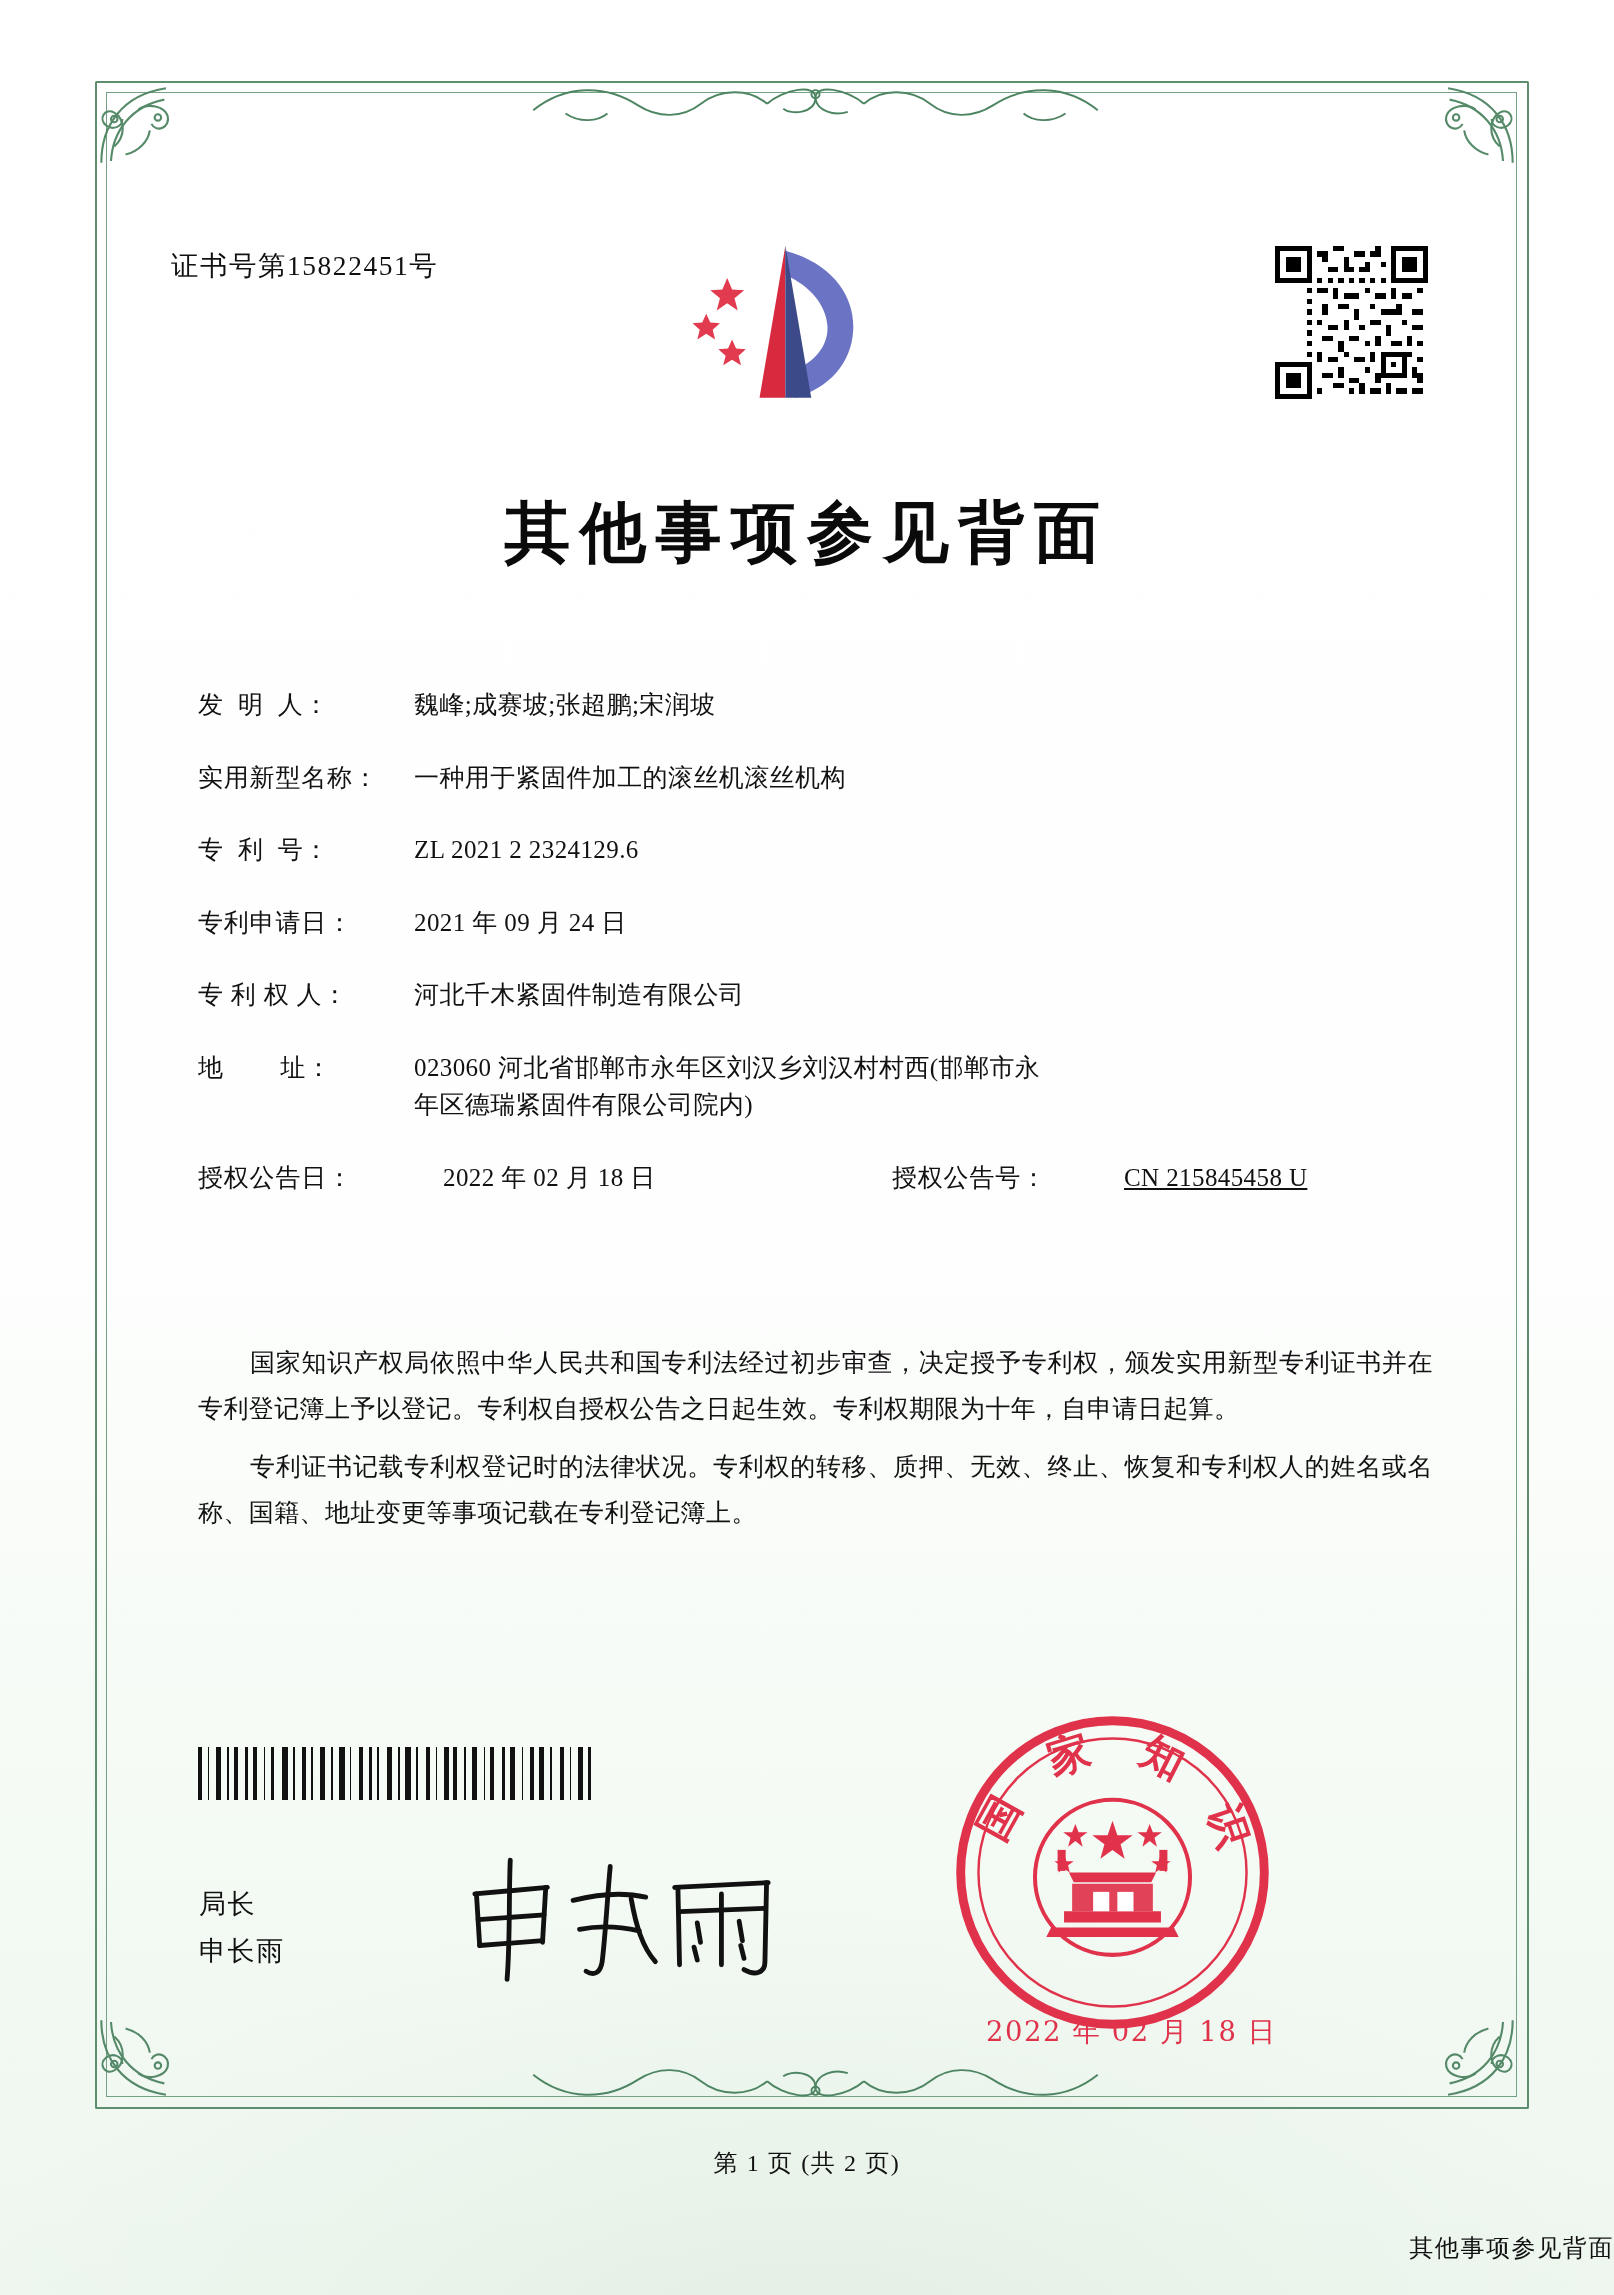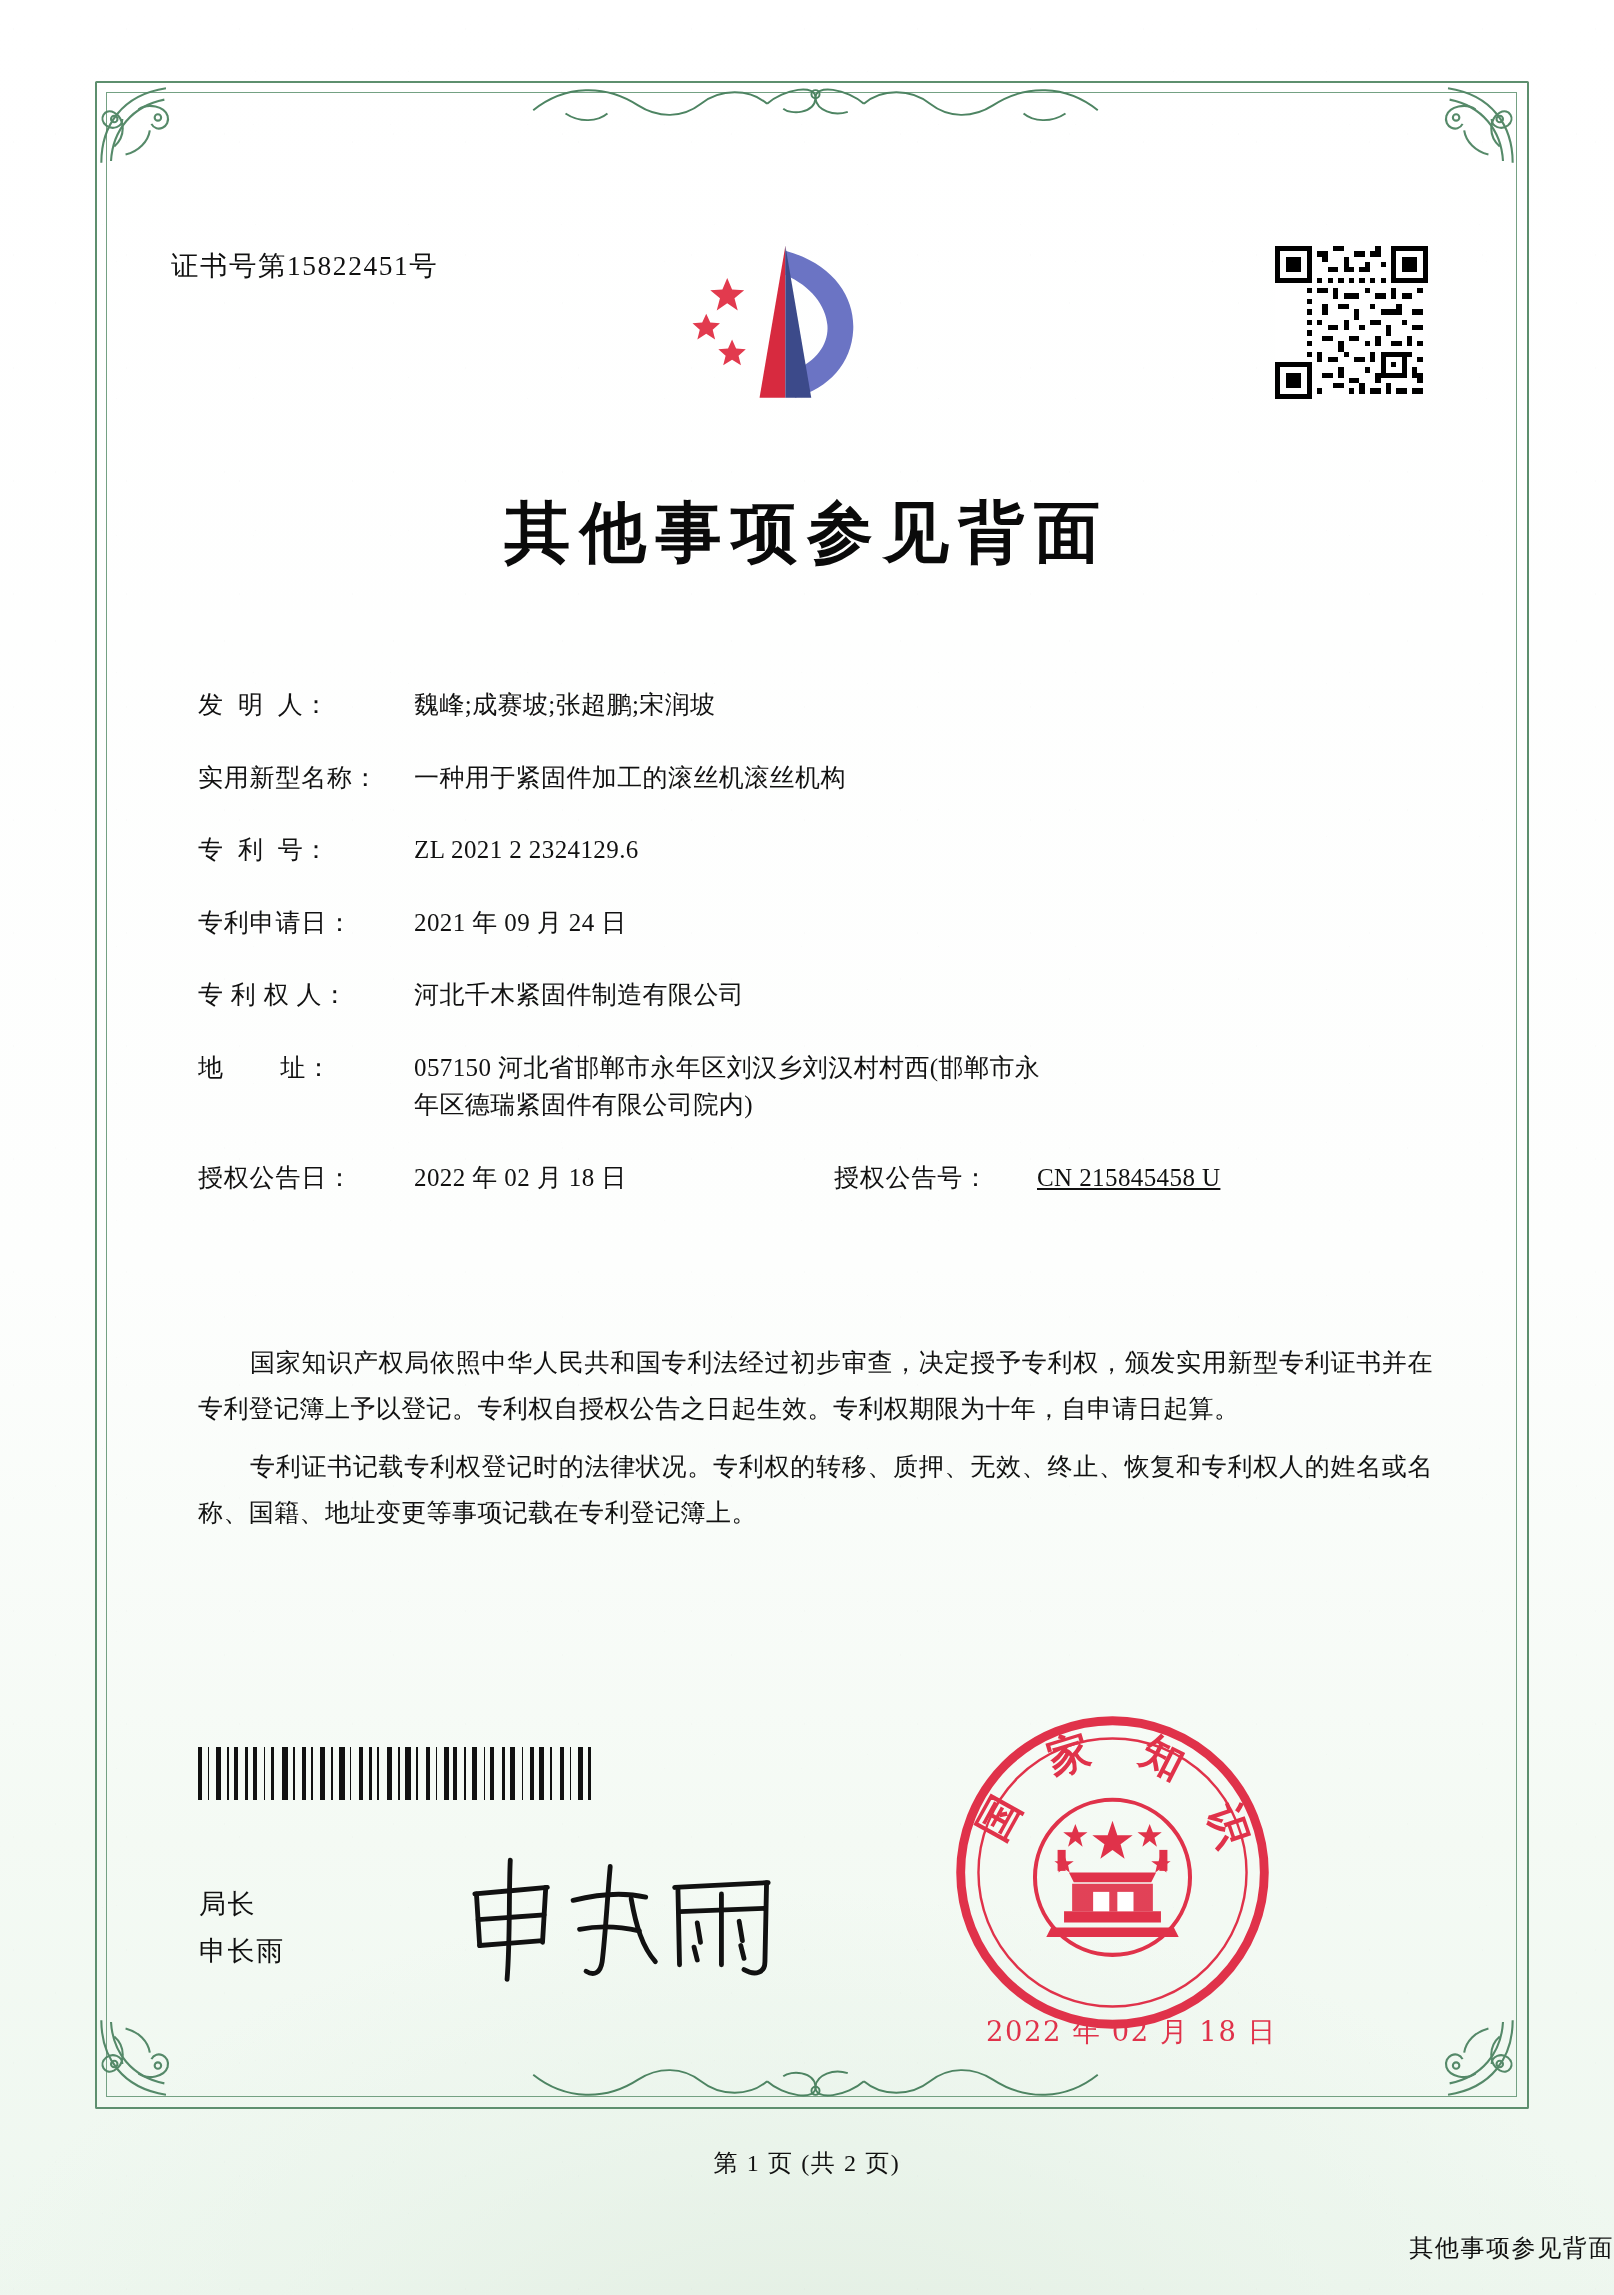--- a/index.html
+++ b/index.html
@@ -142,20 +142,21 @@
     letter-spacing: 0.4px;
   }
   .fvalue .line2 {
     display: block;
     padding-left: 0;
   }
   .frow-dual {
     display: flex;
     align-items: flex-start;
     margin-bottom: 25px;
+    gap: 29px;
   }
   .dual-left-label { width: 216px; white-space: pre; letter-spacing: 0.8px; }
   .dual-left-value { width: 420px; letter-spacing: 0.4px; }
   .dual-right-label { width: 203px; white-space: pre; letter-spacing: 0.8px; font-family: Liberation Serif, serif; }
   .dual-right-value { letter-spacing: 0.4px; text-decoration: underline; }
 
   
   .body-text {
     position: absolute;
     left: 198px; top: 1336px;
@@ -467,21 +468,21 @@
     </div>
 
     <div class="frow">
       <div class="flabel">专 利 权 人：</div>
       <div class="fvalue">河北千木紧固件制造有限公司</div>
     </div>
 
     <div class="frow">
       <div class="flabel">地        址：</div>
       <div class="fvalue">
-        <span>057150 河北省邯郸市永年区刘汉乡刘汉村村西(邯郸市永</span>
+        <span>023060 河北省邯郸市永年区刘汉乡刘汉村村西(邯郸市永</span>
         <span class="line2">年区德瑞紧固件有限公司院内)</span>
       </div>
     </div>
 
     <div class="frow-dual">
       <div class="dual-left-label">授权公告日：</div>
       <div class="dual-left-value">2022 年 02 月 18 日</div>
       <div class="dual-right-label">授权公告号：</div>
       <div class="dual-right-value">CN 215845458 U</div>
     </div>

